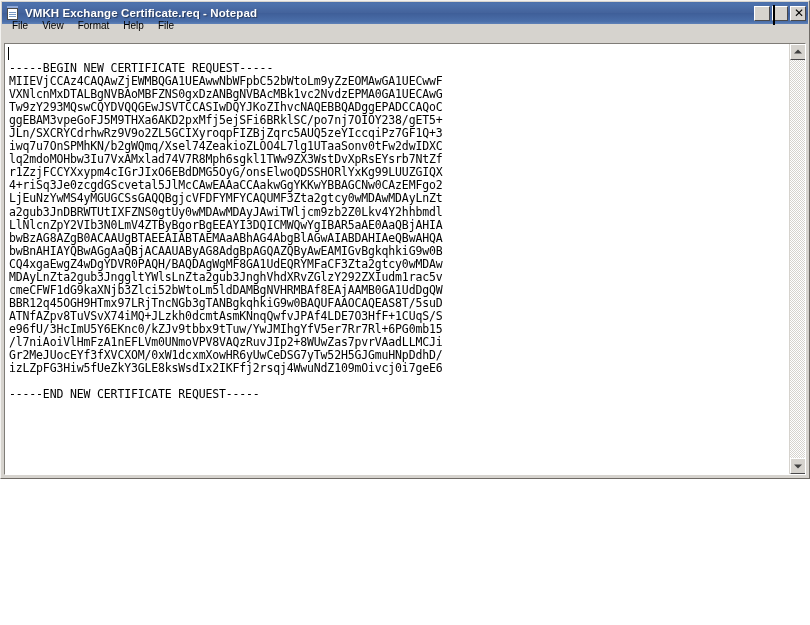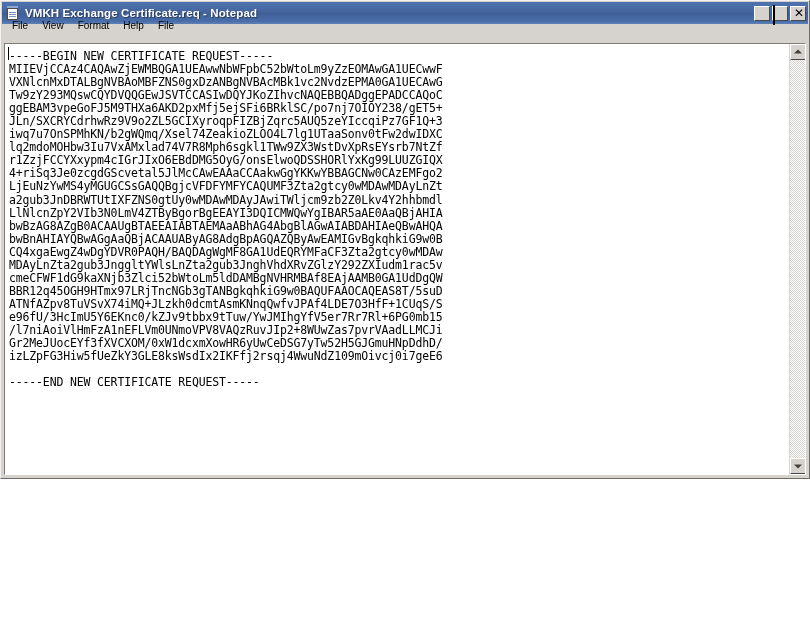--- a/index.html
+++ b/index.html
@@ -178,21 +178,21 @@
     height: 13px;
     background: #000000;
   }
   #text {
     font-family: "DejaVu Sans Mono", "Liberation Mono", monospace;
     font-size: 11.5px;
     line-height: 13.05px;
     color: #000000;
     white-space: pre;
     margin: 0;
-    padding: 6px 0 0 1px;
+    padding: 18px 0 0 1px;
     letter-spacing: -0.15px;
   }
 
   
   #vscroll {
     flex: 0 0 16px;
     width: 16px;
     background-color: #d6d3ce;
     background-image:
       linear-gradient(45deg, #ffffff 25%, transparent 25%, transparent 75%, #ffffff 75%),

